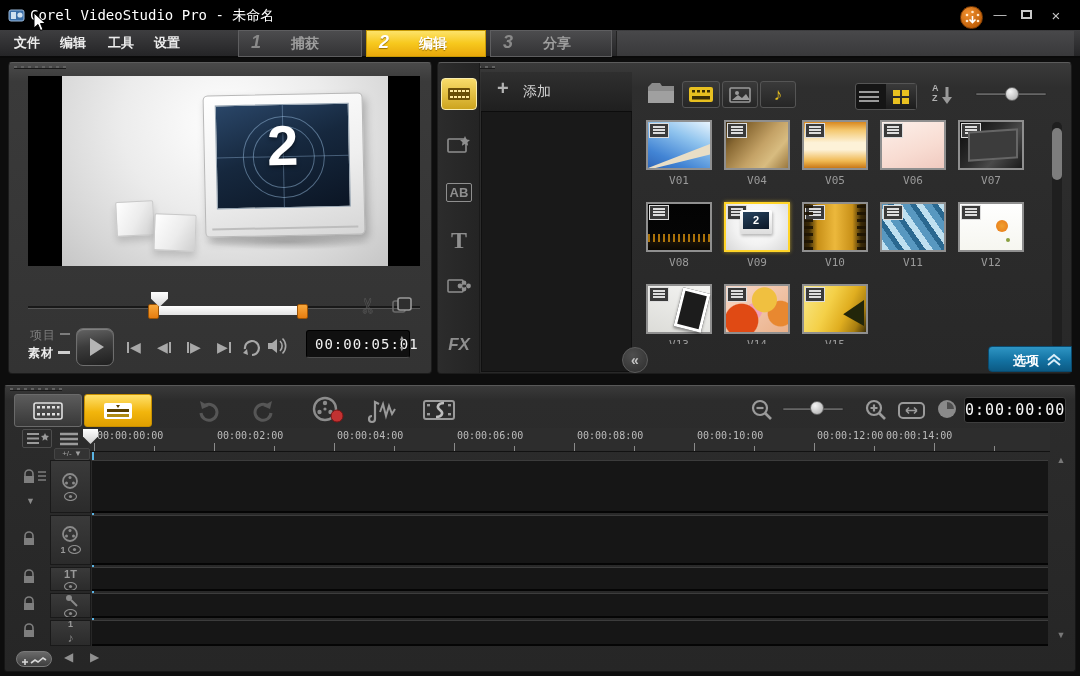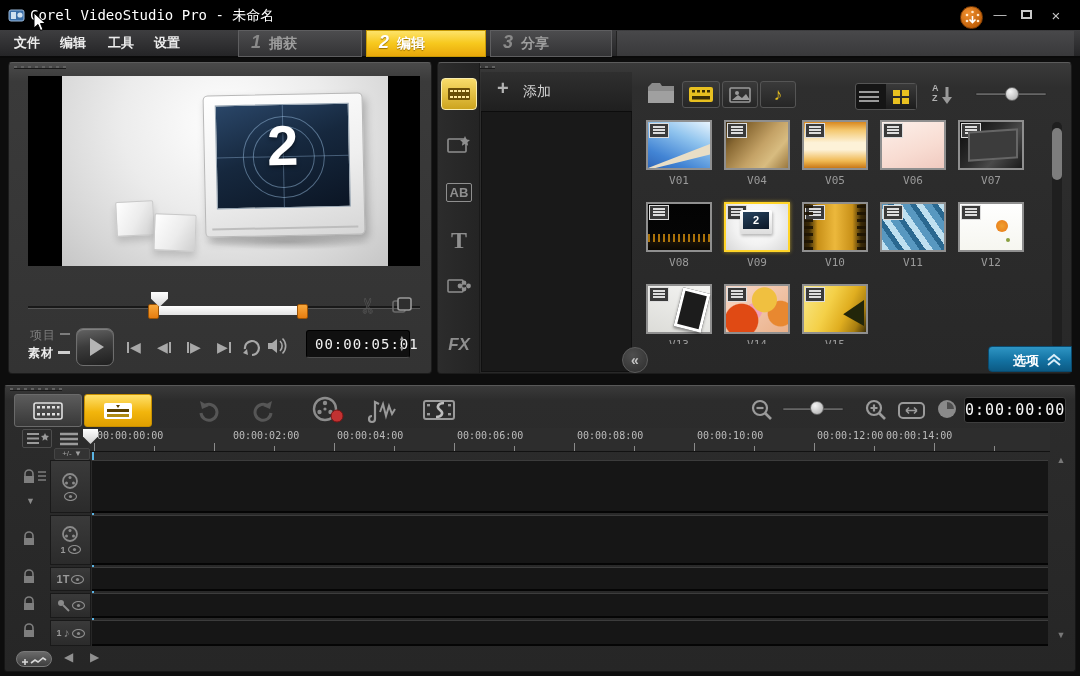--- a/index.html
+++ b/index.html
@@ -12,21 +12,21 @@
   .title-text{left:30px;top:0;height:30px;line-height:30px;color:#fff;font-family:"DejaVu Sans Mono",monospace;font-size:14px;}
   .winbtn{color:#c8c8c8;font-size:13px;text-align:center;cursor:default;}
   .notify{left:960px;top:6px;width:23px;height:23px;border-radius:50%;background:radial-gradient(circle at 35% 30%,#f09030,#c05f08 75%);border:1px solid #803e05;}
   
   .menubar{left:0;top:30px;width:1080px;height:28px;background:linear-gradient(#3e3e40,#252527);border-bottom:2px solid #0a0a0a;}
   .menu-item{top:30px;height:26px;line-height:26px;font-size:13px;font-weight:bold;color:#ececec;}
   .tab{top:30px;height:27px;border:1px solid #5e5e60;background:linear-gradient(#4c4c4e,#333335);}
   .tab.active{background:linear-gradient(#fde36a 0%,#f7c91e 48%,#e9a80a 100%);border-color:#c79a06;}
   .tab-num{position:absolute;left:12px;top:1px;font-style:italic;font-weight:900;font-size:18px;color:#8a8a8a;}
   .tab.active .tab-num{color:#fff;text-shadow:0 1px 1px #9a7000;}
-  .tab-label{position:absolute;left:30px;top:4px;font-size:14px;font-weight:bold;color:#9e9e9e;}
+  .tab-label{position:absolute;left:52px;top:4px;font-size:14px;font-weight:bold;color:#9e9e9e;}
   .tab.active .tab-label{color:#fff;text-shadow:0 1px 1px #9a7000;}
   .menufill{left:616px;top:31px;width:458px;height:25px;background:linear-gradient(#48484a,#39393b);border-left:1px solid #222;}
   
   .panel{background:linear-gradient(#4a4a4a 0%,#3a3a3a 6%,#333 100%);border:1px solid #1c1c1c;border-top-color:#5c5c5c;border-radius:4px;}
   .libpanel{background:linear-gradient(#3a3a3a 0%,#2e2e2e 8%,#282828 100%);}
   
   .video{left:28px;top:76px;width:392px;height:190px;background:#000;}
   .vimg{position:absolute;left:34px;top:0;width:326px;height:190px;background:radial-gradient(ellipse at 50% 25%,#ffffff 0%,#ececec 45%,#d5d5d5 80%,#c6c6c6 100%);overflow:hidden;}
   .tvshadow{position:absolute;left:140px;top:158px;width:170px;height:16px;background:radial-gradient(ellipse,rgba(0,0,0,.18),rgba(0,0,0,0) 70%);}
   .tv{position:absolute;left:142px;top:18px;width:158px;height:140px;background:linear-gradient(165deg,#ffffff 0%,#efefef 55%,#d6d6d6 100%);border:1px solid #b8b8b8;border-radius:5px;box-shadow:3px 5px 9px rgba(0,0,0,.25);transform:rotate(-1.2deg);}
@@ -78,21 +78,21 @@
   .optbtn{left:988px;top:346px;width:84px;height:26px;background:linear-gradient(#2e95c4 0%,#1372a2 55%,#0c5a84 100%);border:1px solid #0a4a6e;border-radius:4px 0 0 4px;color:#fff;}
   
   .tlpanel{left:4px;top:385px;width:1072px;height:287px;background:linear-gradient(#3a3a3a 0%,#2c2c2c 5%,#262626 100%);border:1px solid #161616;border-top-color:#585858;border-radius:3px;}
   .tlbtn{height:33px;border-radius:3px;display:flex;align-items:center;justify-content:center;}
   .tlbtn.dark{background:linear-gradient(#5c5c5c,#383838);border:1px solid #6a6a6a;}
   .tlbtn.yellow{background:linear-gradient(#ffe06a 0%,#f2b50c 55%,#df9f00 100%);border:1px solid #c89000;}
   .ruler{left:88px;top:428px;width:962px;height:24px;background:#2d2d2d;border-bottom:1px solid #121212;overflow:hidden;}
   .rlabel{position:absolute;top:2px;font-family:"DejaVu Sans Mono",monospace;font-size:10px;color:#bcbcbc;white-space:nowrap;}
   .rtick{position:absolute;bottom:0;width:1px;background:#8a8a8a;}
   .rhead{left:83px;top:429px;width:15px;height:15px;background:linear-gradient(#ffffff,#d0d0d0);clip-path:polygon(0 0,100% 0,100% 50%,50% 100%,0 50%);}
-  .trackhead{left:50px;width:41px;background:linear-gradient(#3a3a3a,#2b2b2b);border:1px solid #191919;display:flex;align-items:center;justify-content:center;gap:2px;color:#949494;}
+  .trackhead{left:50px;width:41px;background:linear-gradient(#3a3a3a,#2b2b2b);border:1px solid #191919;display:flex;align-items:center;justify-content:center;gap:2px;color:#949494;flex-direction:column;}
   .lane{left:92px;width:956px;background:#161616;border-top:1px solid #3c3c3c;border-bottom:2px solid #050505;}
   .lockicn{left:22px;width:16px;height:16px;color:#7e7e7e;}
   .badge{font-size:9px;color:#9a9a9a;font-weight:bold;}
   .playline{left:92px;top:452px;width:2px;height:194px;background:#5ab4e4;}
   .vsarrow{left:1054px;width:14px;text-align:center;color:#787878;font-size:9px;}
   .ovalbtn{left:16px;top:651px;width:36px;height:16px;border-radius:9px;background:linear-gradient(#6a6a6a,#3e3e3e);border:1px solid #7a7a7a;color:#d8d8d8;font-size:9px;text-align:center;line-height:14px;}
   .tdisp{left:964px;top:397px;width:102px;height:26px;background:#060606;border:1px solid #3e3e3e;border-radius:3px;color:#fafafa;font-family:"DejaVu Sans Mono",monospace;font-size:15px;line-height:24px;text-align:center;letter-spacing:1px;}
   svg{display:block;}
 </style>
 </head>
@@ -558,21 +558,21 @@
         <circle cx="11" cy="11" r="9" fill="#8a8a8a"></circle>
         <path d="M11 11V4A7 7 0 0 1 18 11z" fill="#4e4e4e"></path>
       </svg>
   </div>
   <div class="a tdisp">0:00:00:00</div>
 
   <div class="a ruler" id="ruler">
       <div class="rlabel" style="left: 9px;">00:00:00:00</div>
       <div class="rtick" style="left: 6px; height: 8px;"></div>
       <div class="rtick" style="left: 66px; height: 5px;"></div>
-      <div class="rlabel" style="left: 145px;">00:00:02:00</div>
+      <div class="rlabel" style="left: 129px;">00:00:02:00</div>
       <div class="rtick" style="left: 126px; height: 8px;"></div>
       <div class="rtick" style="left: 186px; height: 5px;"></div>
       <div class="rlabel" style="left: 249px;">00:00:04:00</div>
       <div class="rtick" style="left: 246px; height: 8px;"></div>
       <div class="rtick" style="left: 306px; height: 5px;"></div>
       <div class="rlabel" style="left: 369px;">00:00:06:00</div>
       <div class="rtick" style="left: 366px; height: 8px;"></div>
       <div class="rtick" style="left: 426px; height: 5px;"></div>
       <div class="rlabel" style="left: 489px;">00:00:08:00</div>
       <div class="rtick" style="left: 486px; height: 8px;"></div>

